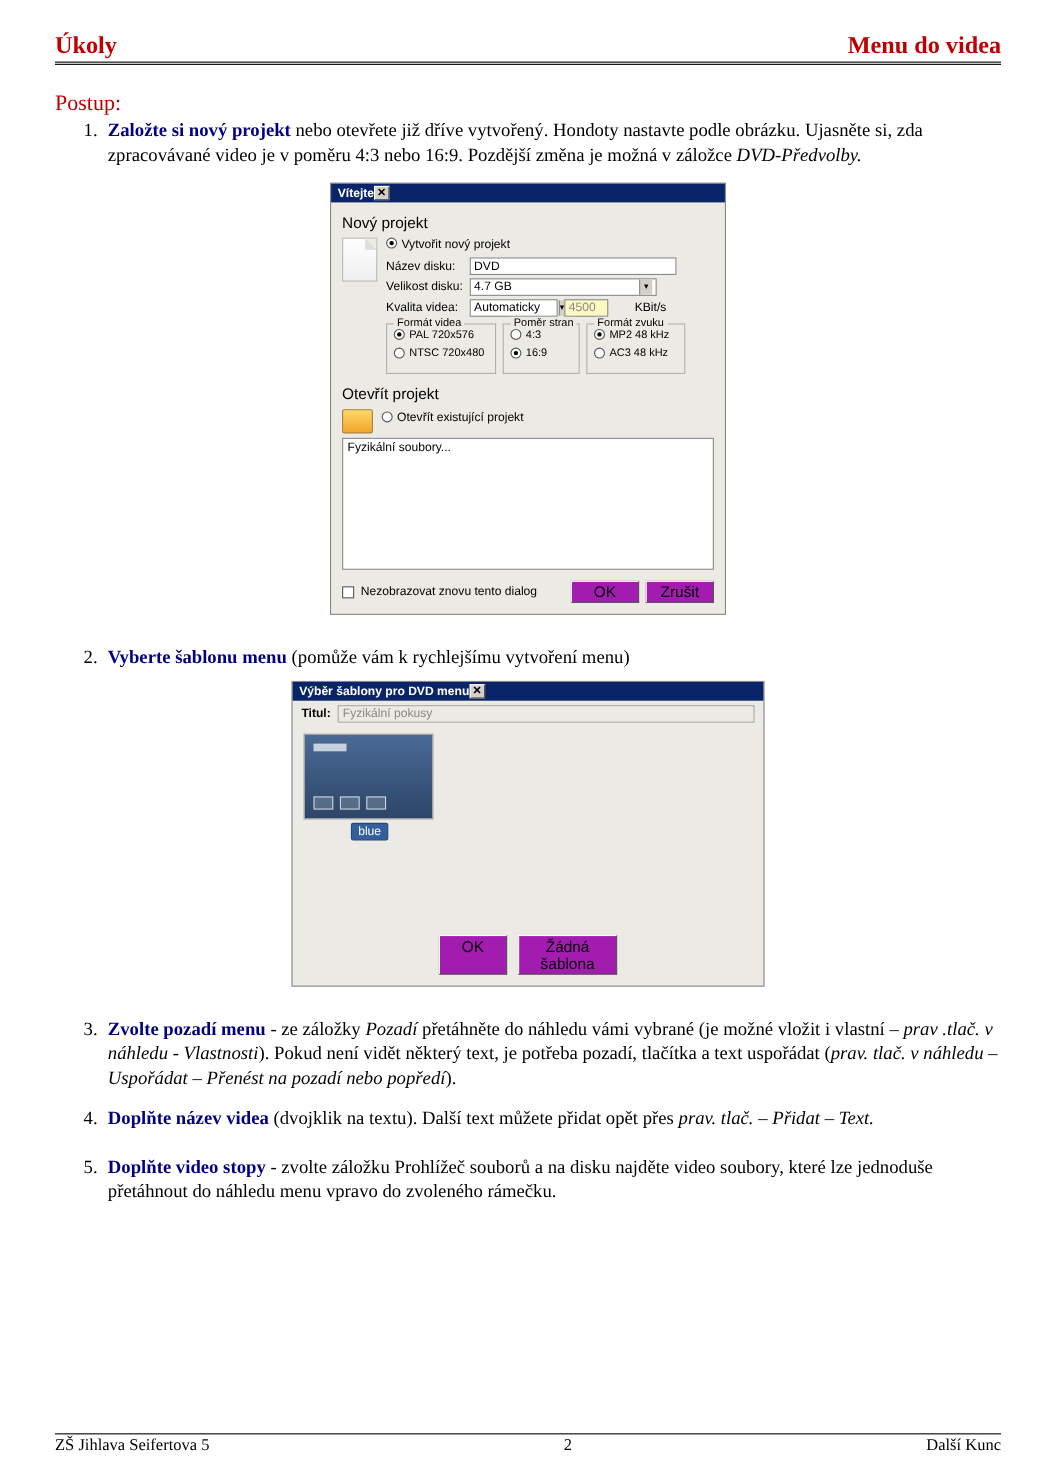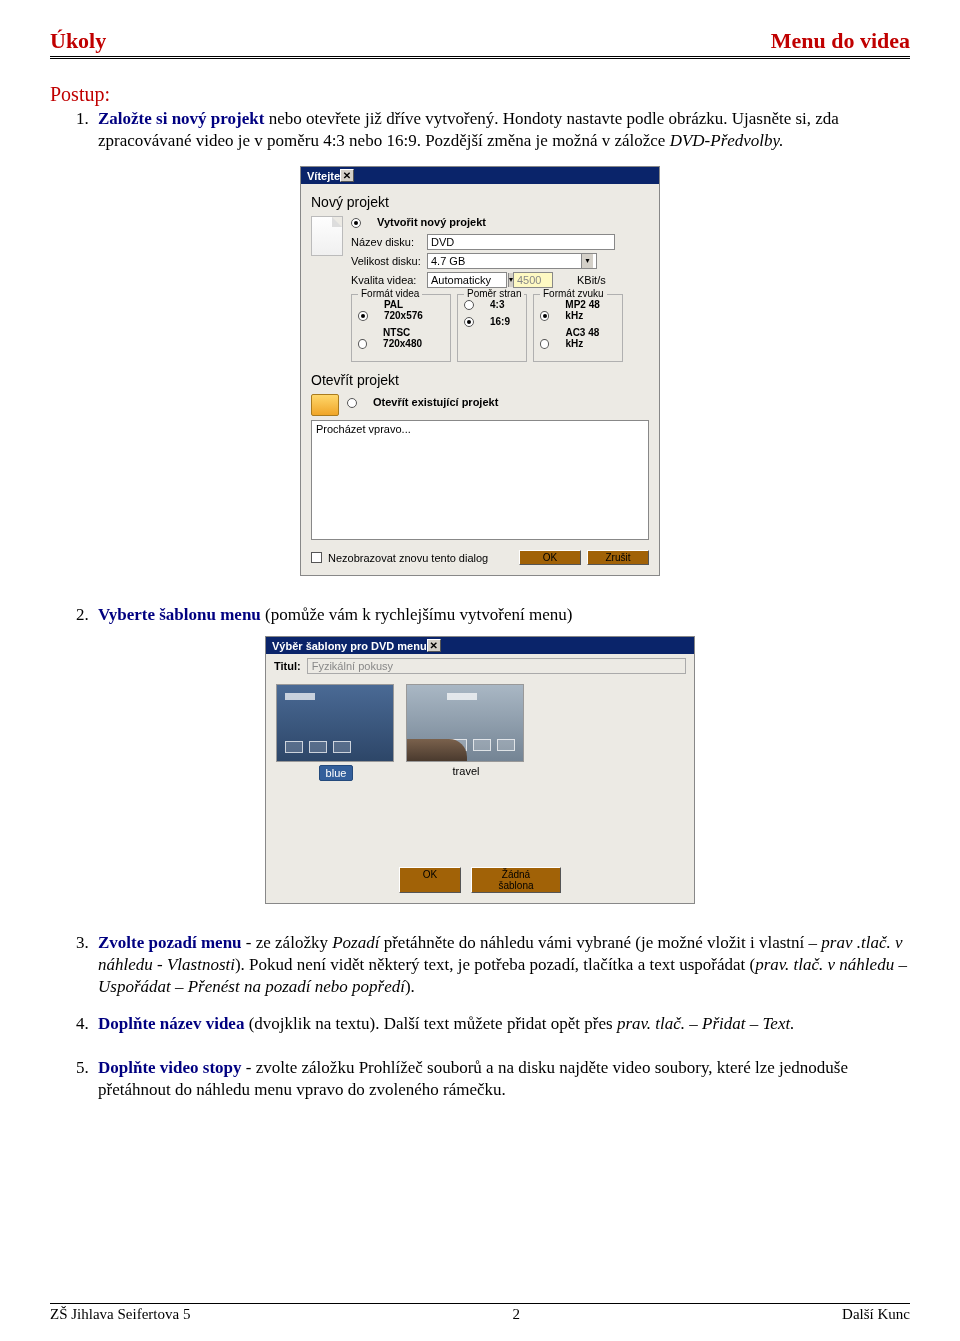--- a/index.html
+++ b/index.html
@@ -73,40 +73,40 @@
   .doc-ico {
     width: 32px; height: 40px;
     background: linear-gradient(#fefefe,#f0f0f0);
     border: 1px solid #bbb; position: relative;
   }
   .doc-ico::after {
     content:""; position:absolute; right:0; top:0;
     border-top: 10px solid #eceae4; border-left: 10px solid #ddd;
   }
   .np-fields { flex: 1; }
-  .radio-row { display:flex; align-items:flex-end; gap:16px; margin-bottom:6px;font-weight:bold; }
+  .radio-row { display:flex; align-items:flex-start; gap:4px; margin-bottom:6px; }
   .radio { width:10px; height:10px; border:1px solid #555; border-radius:50%; background:#fff; display:inline-flex; align-items:center; justify-content:center;}
   .radio.sel::after { content:""; width:4px; height:4px; background:#000; border-radius:50%; }
   .frow { display:flex; align-items:center; gap:6px; margin:3px 0;}
   .flbl { width: 70px; }
   .input, .select {
     background:#fff; border:1px solid #888; padding:1px 3px; height:16px; font-size:11px;
   }
   .select { display:inline-flex; align-items:center; justify-content:space-between; gap:17px;}
   .sel-arrow { width:12px; height:14px; background:#d4d0c8; border-left:1px solid #888; font-size:8px; text-align:center; line-height:14px;}
   .readonly { background:#fef9c3; color:#888; }
   .groups { display:flex; gap:6px; margin-top:6px;}
   .grp { border:1px solid #b0b0b0; padding:4px 6px 6px 6px; font-size:10px; position:relative;}
   .grp-title { position:absolute; top:-7px; left:6px; background:#eceae4; padding:0 3px; font-size:10px;}
   .open-row { display:flex; align-items:center; gap:8px; margin-top:4px;}
   .folder-ico { width:28px; height:22px; background:linear-gradient(#ffd76b,#f0a528); border:1px solid #aa7b1e; border-radius:2px;}
   .listbox { background:#fff; border:1px solid #888; height:120px; margin-top:4px; padding:2px 4px; font-size:11px;}
   .dlg1-foot { display:flex; align-items:center; gap:6px; margin-top:10px;}
   .chk { width:11px; height:11px; background:#fff; border:1px solid #555;}
-  .btn { background:#a16207; border:1px solid #fff; border-right-color:#555; border-bottom-color:#555; padding:1px 12px; width:62px; text-align:center; font-size:10px;}
+  .btn { background:#a21caf; border:1px solid #fff; border-right-color:#555; border-bottom-color:#555; padding:1px 12px; width:62px; text-align:center; font-size:14px;}
 
   
   .dlg2 {
     display:inline-block; width:430px; background:#eceae4; border:1px solid #888;
     text-align:left; font-family: Tahoma, Arial, sans-serif; font-size:11px;
   }
   .dlg2-row1 { display:flex; align-items:center; gap:6px; padding:4px 8px;}
   .titulfield { flex:1; background:#eceae4; color:#888; border:1px solid #aaa; padding:1px 4px; height:16px;}
   .thumbs { display:flex; gap:10px; padding:6px 10px;}
   .thumb { width:120px; text-align:center; font-size:11px;}
@@ -225,21 +225,21 @@
 
         <div class="section-lbl" style="margin-top:10px">Otevřít projekt</div>
         <div class="open-row">
           <div class="folder-ico"></div>
           <div class="radio-row">
             <span class="radio"></span>
             <span>Otevřít existující projekt</span>
           </div>
         </div>
         <div class="listbox">
-          <div>Procházet vpravo...</div>
+          <div>Fyzikální soubory...</div>
         </div>
 
         <div class="dlg1-foot">
           <span class="chk"></span>
           <span style="flex:1">Nezobrazovat znovu tento dialog</span>
           <span class="btn">OK</span>
           <span class="btn">Zrušit</span>
         </div>
       </div>
     </div>
@@ -267,29 +267,20 @@
       <div class="thumbs">
         <div class="thumb">
           <div class="thumb-img t-blue">
             <span class="mini" style="top:8px;left:8px;width:30px;height:7px;border:none;background:rgba(255,255,255,.7)"></span>
             <span class="mini" style="bottom:8px;left:8px"></span>
             <span class="mini" style="bottom:8px;left:32px"></span>
             <span class="mini" style="bottom:8px;left:56px"></span>
           </div>
           <span class="blue-sel-badge">blue</span>
         </div>
-        <div class="thumb">
-          <div class="thumb-img t-travel">
-            <span class="mini" style="top:8px;left:40px;width:30px;height:7px;border:none;background:rgba(255,255,255,.7)"></span>
-            <span class="mini" style="bottom:10px;right:8px"></span>
-            <span class="mini" style="bottom:10px;right:32px"></span>
-            <span class="mini" style="bottom:10px;right:56px"></span>
-          </div>
-          <span>travel</span>
-        </div>
       </div>
       <div class="dlg2-blank"></div>
       <div class="dlg2-foot">
         <span class="btn">OK</span>
         <span class="btn" style="width:90px">Žádná šablona</span>
       </div>
     </div>
   </div>
 
   <div class="ol">

